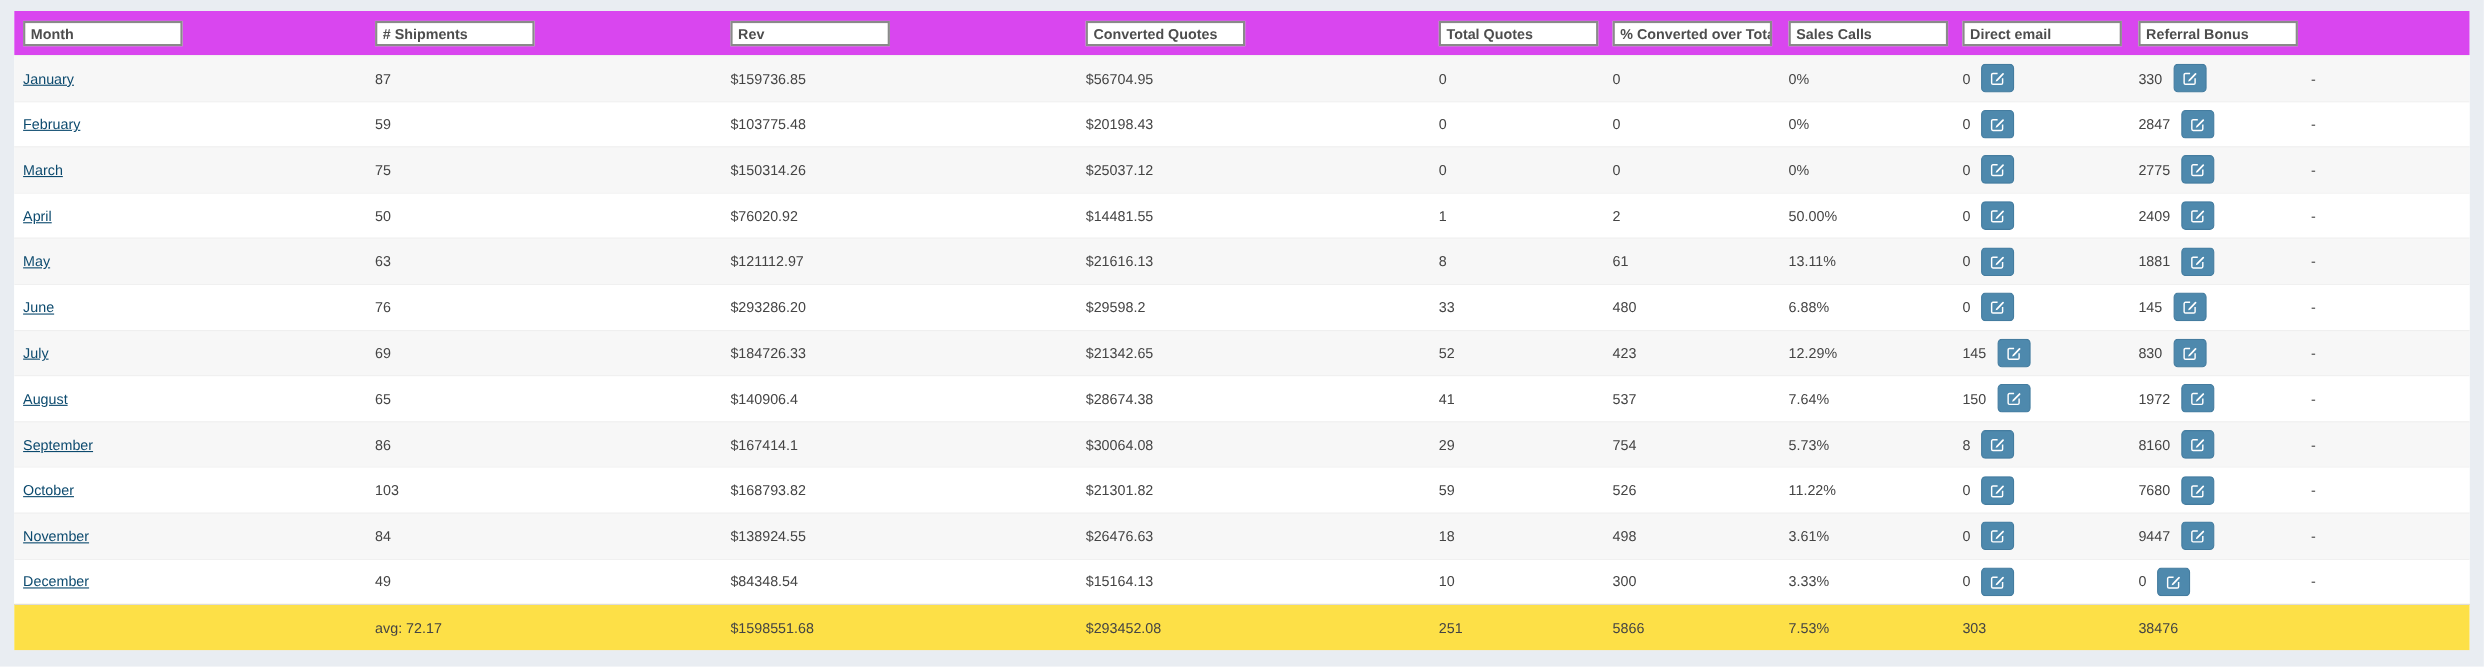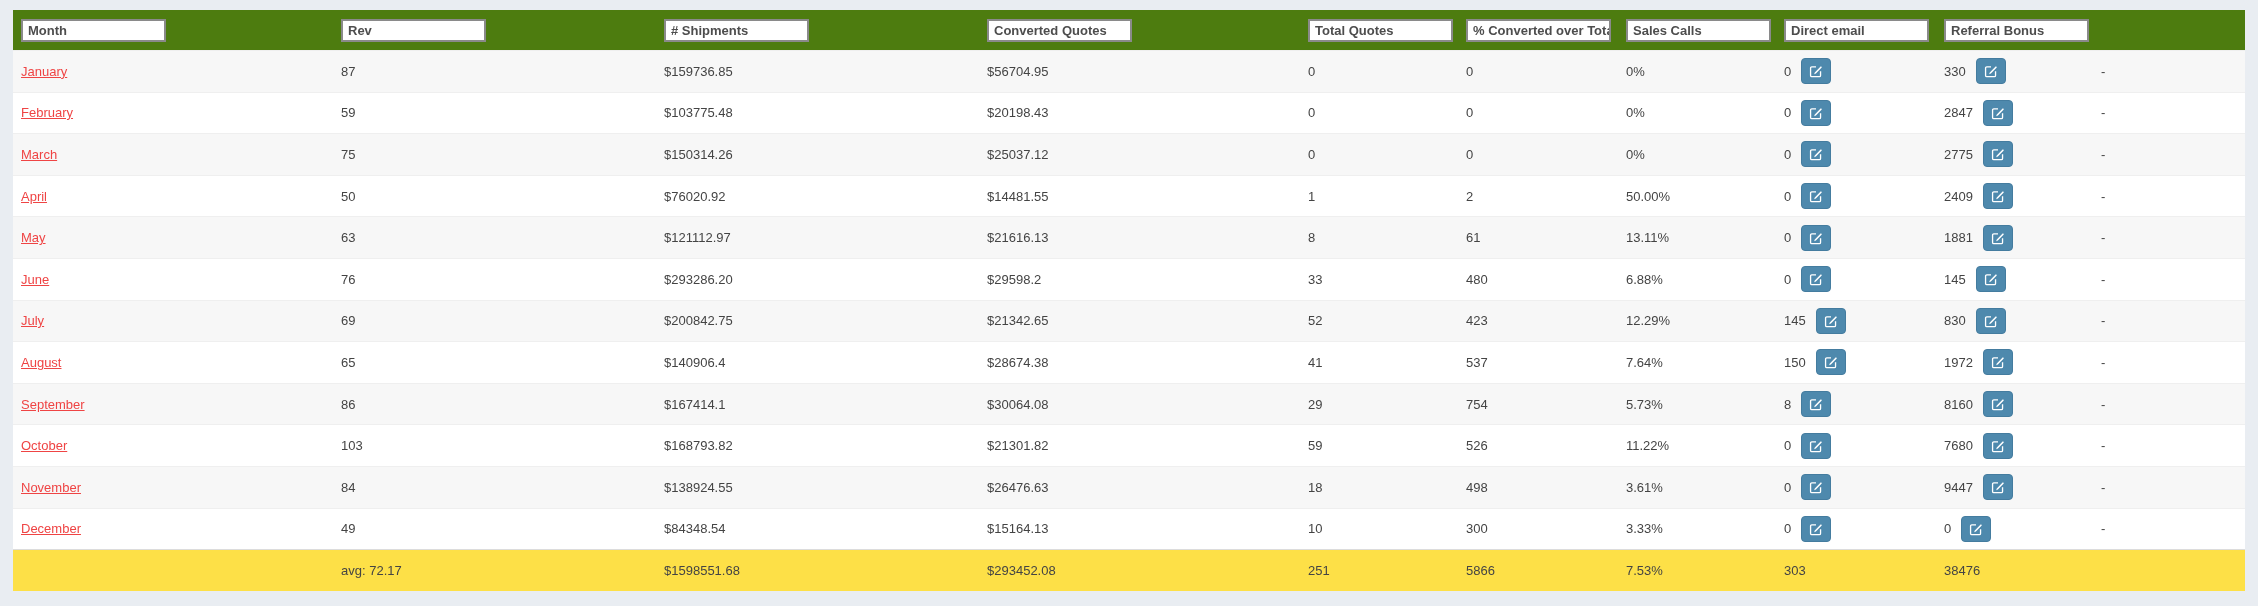--- a/index.html
+++ b/index.html
@@ -14,38 +14,38 @@
   .page { position:relative; width:2258px; height:606px; }
   .table-wrap {
     position:absolute; left:13px; top:10px; width:2232px;
     background:#ffffff;
   }
   .grid-row {
     display:grid;
     grid-template-columns:320px 323px 323px 321px 158px 160px 158px 160px 157px 1fr;
     align-items:center;
   }
-  .header-row { height:40px; background:#4d7c0f; }
+  .header-row { height:40px; background:#d946ef; }
   .hcell { padding-left:8px; }
   .hbox {
     width:145px; height:23px;
     border:2px solid #8a8a8a;
     background:#ffffff;
     display:flex; align-items:center;
     padding:0 5px;
     font-weight:bold; color:#4d4d4d; font-size:13px;
     white-space:nowrap; overflow:hidden;
     cursor:pointer;
   }
   .row { height:41.6px; background:#ffffff; border-top:1px solid #efefef; }
   .row.striped { background:#f7f7f7; }
   .row.summary { background:#fde047; border-top:1px solid #dcdcdc; }
   .cell { padding-left:8px; white-space:nowrap; overflow:hidden; display:flex; align-items:center; gap:10px; }
   .cell .num { color:#444; }
-  a.month-link { color:#ef4444; text-decoration:underline; cursor:pointer; }
+  a.month-link { color:#0c4a6e; text-decoration:underline; cursor:pointer; }
   .edit-btn {
     width:30px; height:26px;
     background:#4e89ad;
     border:1px solid #447c9f;
     border-radius:4px;
     display:inline-flex; align-items:center; justify-content:center;
     cursor:pointer; flex:0 0 auto;
   }
   .edit-btn svg { display:block; }
   .dash { color:#555; }
@@ -53,24 +53,24 @@
 </head>
 <body>
 
 <div class="page">
   <div class="table-wrap">
     <div class="grid-row header-row" id="header-row">
         <div class="hcell">
           <div class="hbox">Month</div>
         </div>
         <div class="hcell">
+          <div class="hbox"># Shipments</div>
+        </div>
+        <div class="hcell">
           <div class="hbox">Rev</div>
-        </div>
-        <div class="hcell">
-          <div class="hbox"># Shipments</div>
         </div>
         <div class="hcell">
           <div class="hbox">Converted Quotes</div>
         </div>
         <div class="hcell">
           <div class="hbox">Total Quotes</div>
         </div>
         <div class="hcell">
           <div class="hbox">% Converted over Total Q</div>
         </div>
@@ -350,21 +350,21 @@
           </div>
         </div>
         <div class="grid-row row striped">
           <div class="cell">
             <a class="month-link" href="#">July</a>
           </div>
           <div class="cell">
             <span class="num">69</span>
           </div>
           <div class="cell">
-            <span class="num">$200842.75</span>
+            <span class="num">$184726.33</span>
           </div>
           <div class="cell">
             <span class="num">$21342.65</span>
           </div>
           <div class="cell">
             <span class="num">52</span>
           </div>
           <div class="cell">
             <span class="num">423</span>
           </div>

